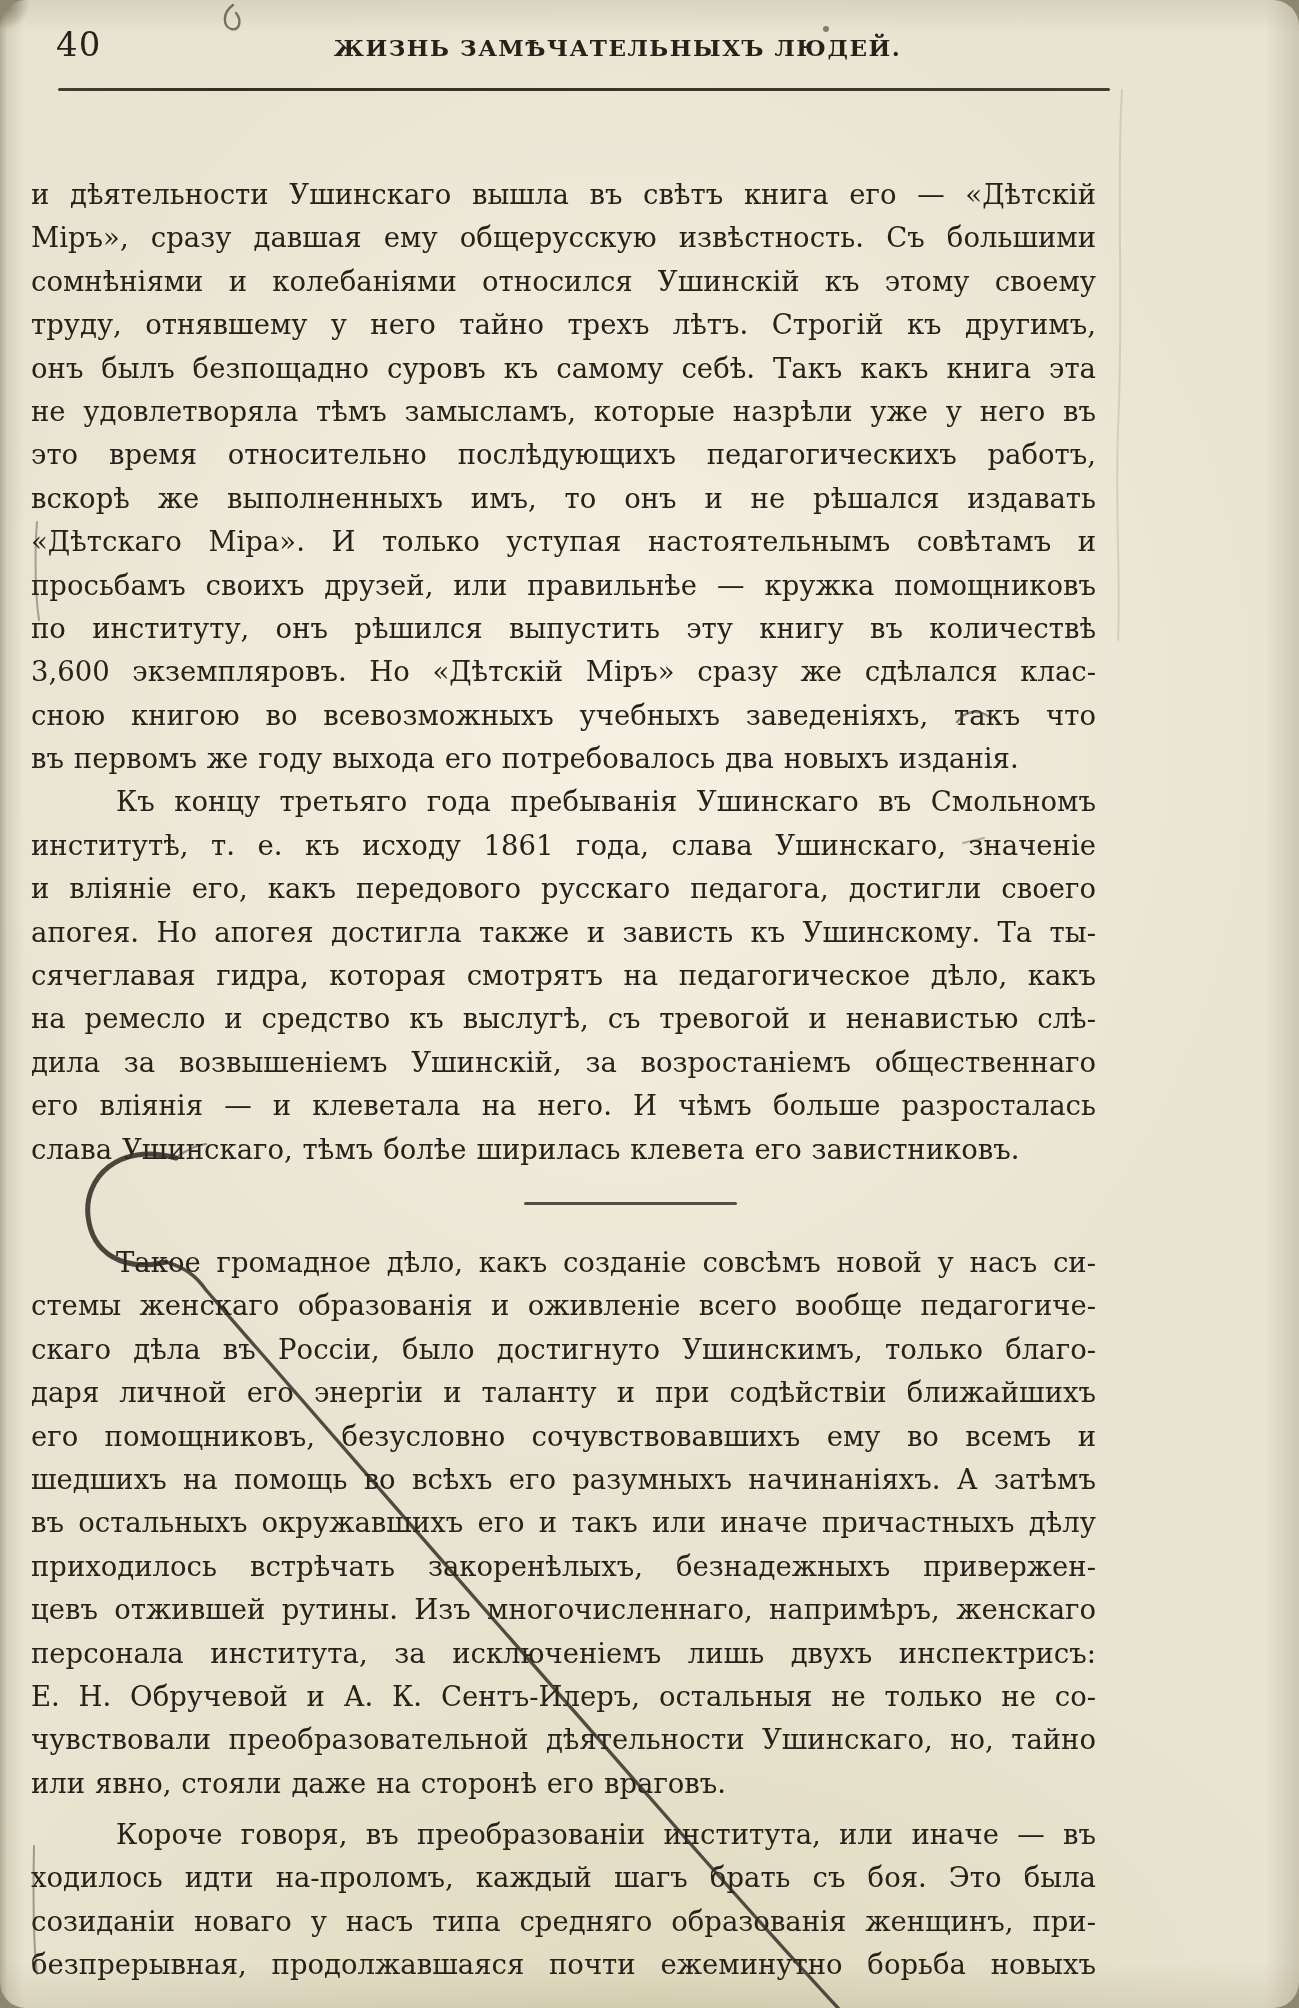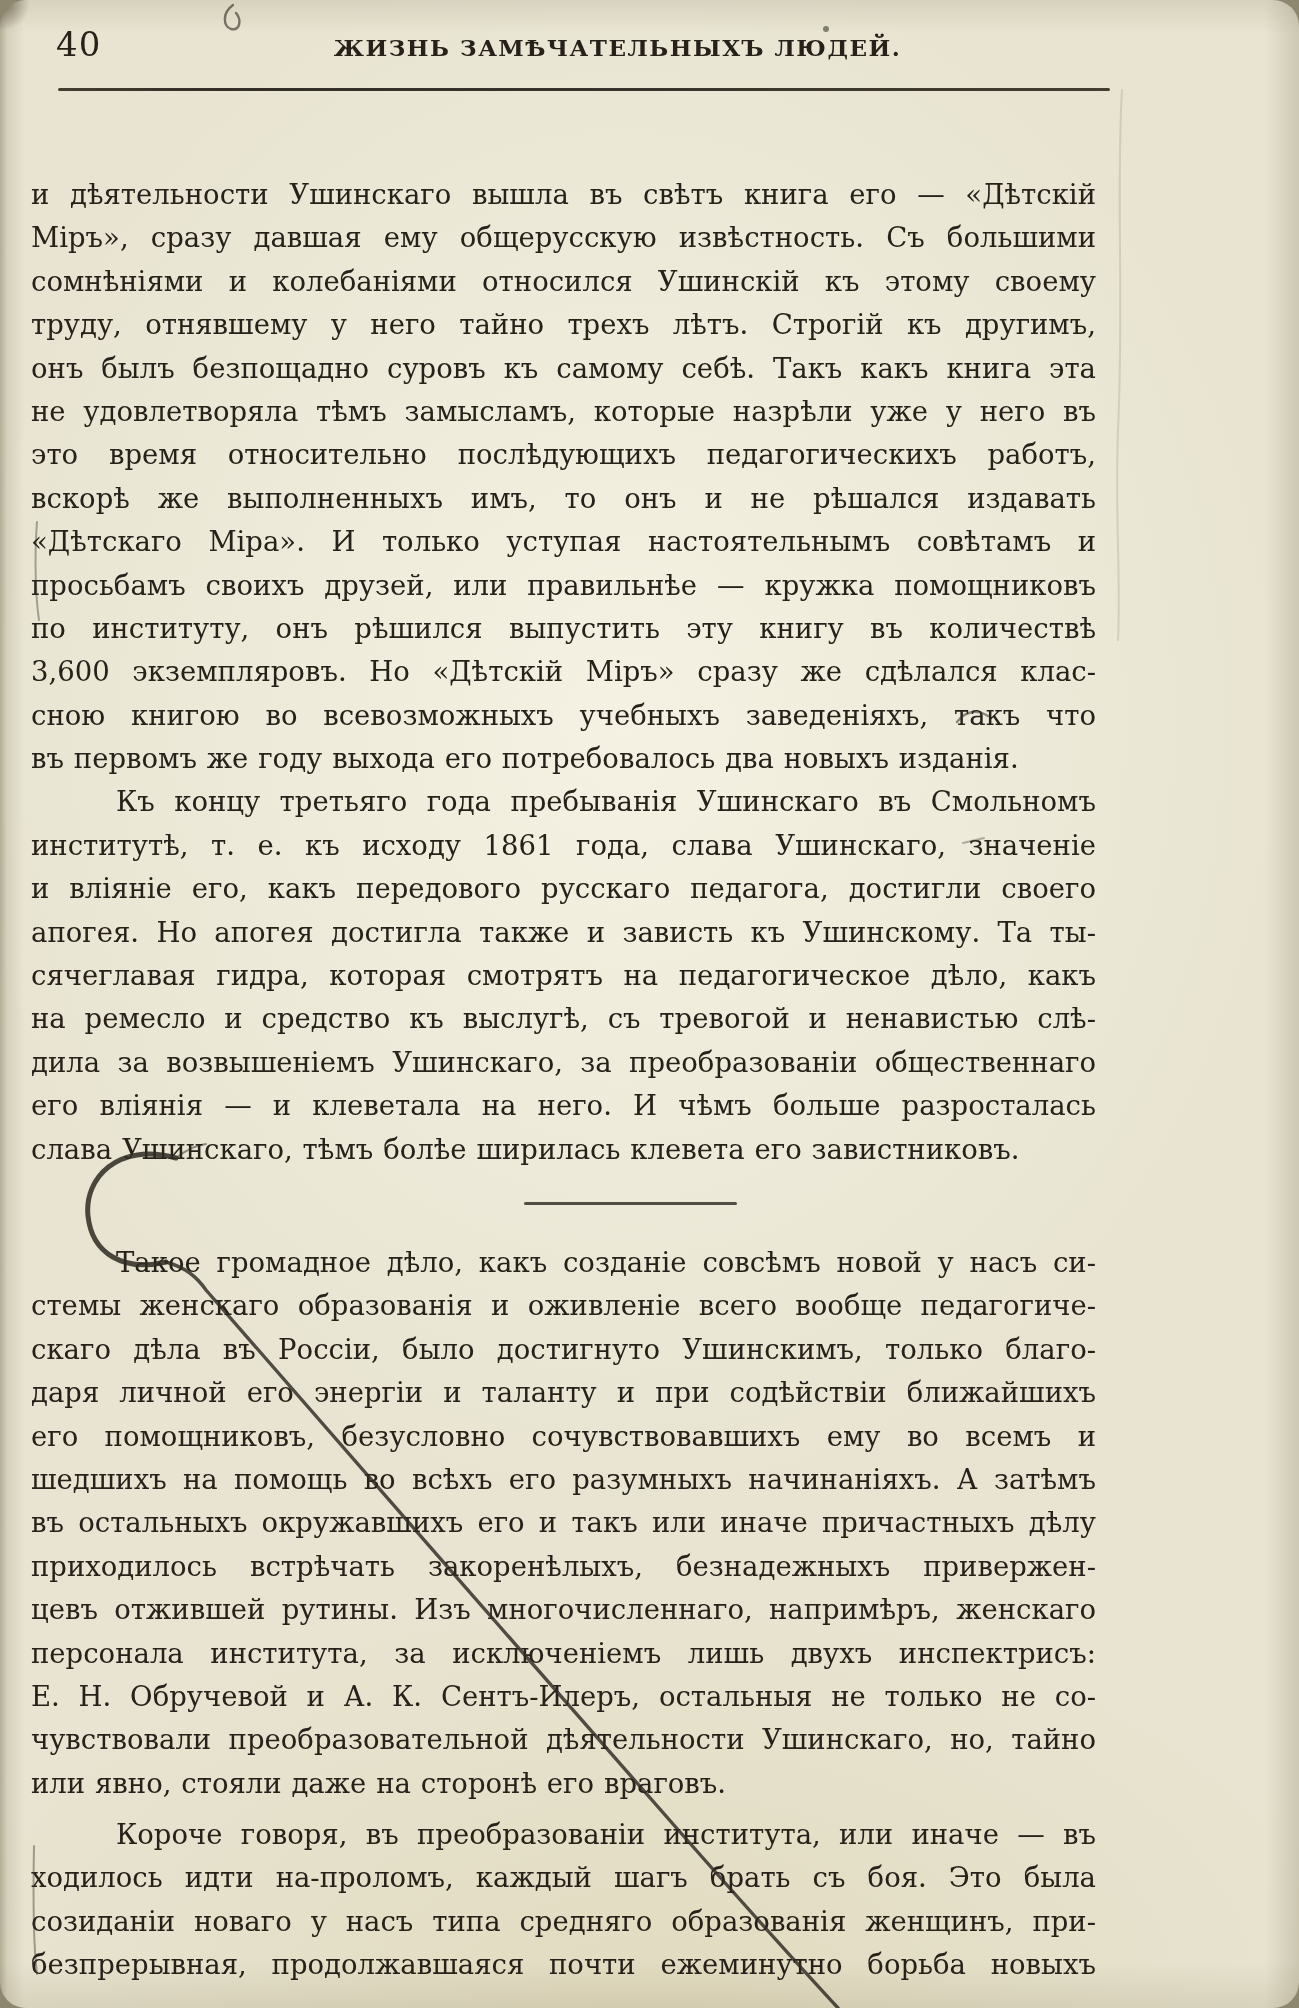--- a/index.html
+++ b/index.html
@@ -86,21 +86,21 @@
         <div class="line j">сною книгою во всевозможныхъ учебныхъ заведеніяхъ, такъ что</div>
         <div class="line">въ первомъ же году выхода его потребовалось два новыхъ изданія.</div>
       </div>
     <div class="para p2">
         <div class="line j ind">Къ концу третьяго года пребыванія Ушинскаго въ Смольномъ</div>
         <div class="line j">институтѣ, т. е. къ исходу 1861 года, слава Ушинскаго, значеніе</div>
         <div class="line j">и вліяніе его, какъ передового русскаго педагога, достигли своего</div>
         <div class="line j">апогея. Но апогея достигла также и зависть къ Ушинскому. Та ты-</div>
         <div class="line j">сячеглавая гидра, которая смотрятъ на педагогическое дѣло, какъ</div>
         <div class="line j">на ремесло и средство къ выслугѣ, съ тревогой и ненавистью слѣ-</div>
-        <div class="line j">дила за возвышеніемъ Ушинскаго, за преобразованіи общественнаго</div>
+        <div class="line j">дила за возвышеніемъ Ушинскій, за возростаніемъ общественнаго</div>
         <div class="line j">его вліянія — и клеветала на него. И чѣмъ больше разросталась</div>
         <div class="line">слава Ушинскаго, тѣмъ болѣе ширилась клевета его завистниковъ.</div>
       </div>
     <div class="divider-wrap">
       <div class="divider"></div>
     </div>
     <div class="para p3">
         <div class="line j ind">Такое громадное дѣло, какъ созданіе совсѣмъ новой у насъ си-</div>
         <div class="line j">стемы женскаго образованія и оживленіе всего вообще педагогиче-</div>
         <div class="line j">скаго дѣла въ Россіи, было достигнуто Ушинскимъ, только благо-</div>

